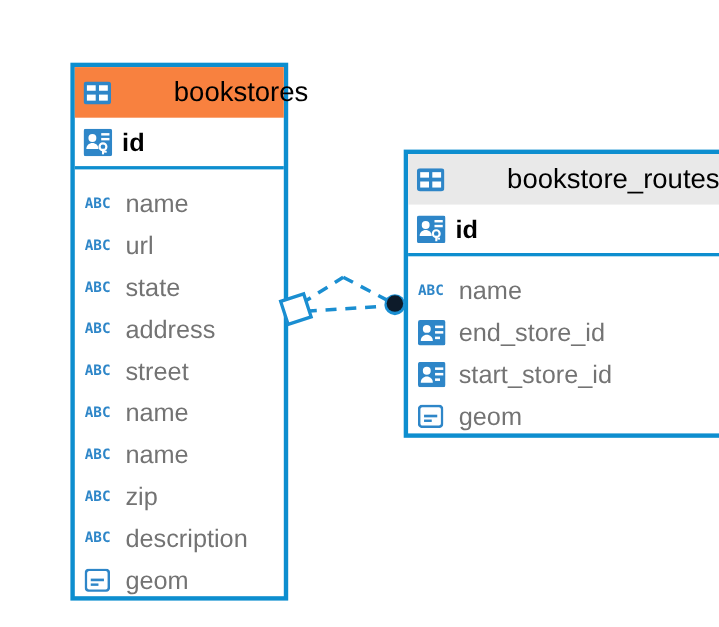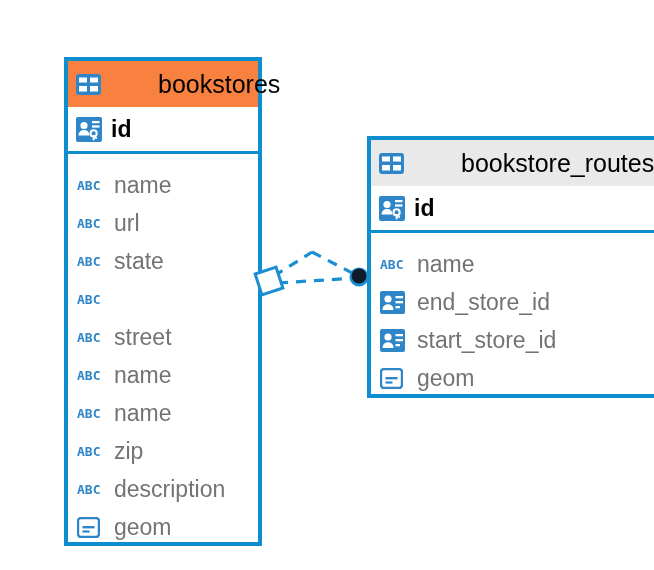--- a/index.html
+++ b/index.html
@@ -163,20 +163,21 @@
         <span class="field-label">url</span>
       </div>
 
       <div class="field-row">
         <span class="abc-icon">ABC</span>
         <span class="field-label">state</span>
       </div>
 
       <div class="field-row">
         <span class="abc-icon">ABC</span>
+        <span class="field-label">address</span>
       </div>
 
       <div class="field-row">
         <span class="abc-icon">ABC</span>
         <span class="field-label">street</span>
       </div>
 
       <div class="field-row">
         <span class="abc-icon">ABC</span>
         <span class="field-label">name</span>

